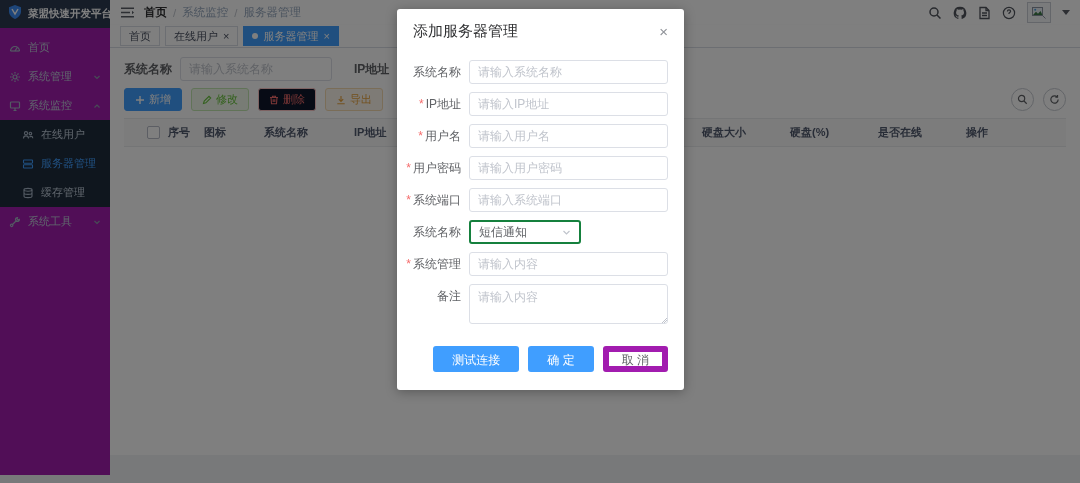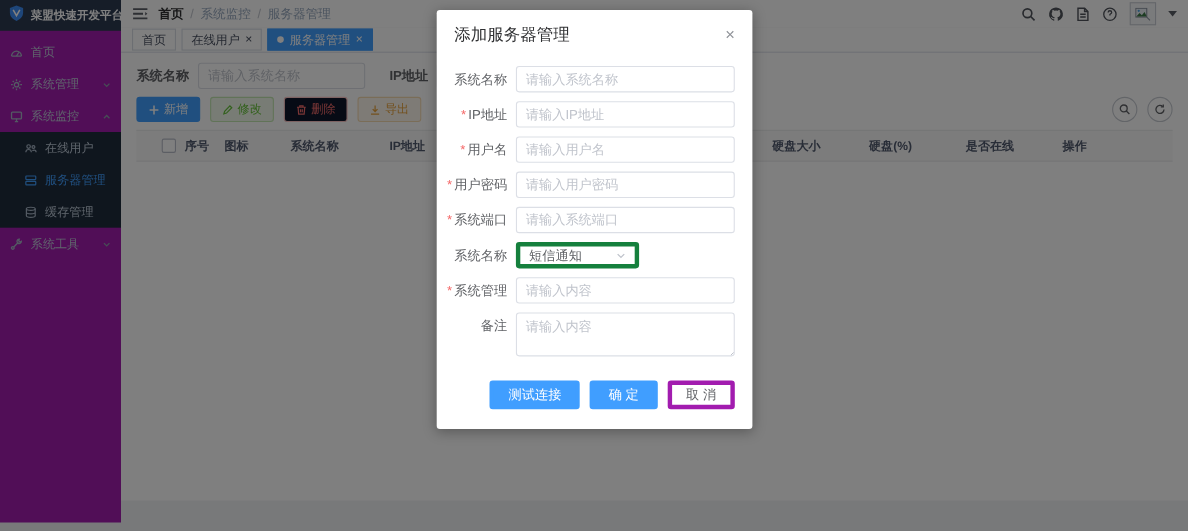--- a/index.html
+++ b/index.html
@@ -61,26 +61,26 @@
   .overlay{position:absolute;inset:0;background:rgba(0,0,0,.5);z-index:10}
   .modal{position:absolute;left:397px;top:9px;width:287px;background:#fff;border-radius:3px;z-index:20;box-shadow:0 2px 12px rgba(0,0,0,.3);font-size:12px}
   .modal-header{padding:13px 16px 6px;display:flex;align-items:center}
   .modal-title{font-size:15px;color:#303133}
   .modal-close{margin-left:auto;color:#909399;font-size:15px;line-height:1;cursor:pointer}
   .modal-body{padding:13px 16px 0 6px}
   .form-row{display:flex;align-items:flex-start;margin-bottom:8px}
   .form-label{width:66px;flex:none;text-align:right;padding-right:8px;color:#606266;line-height:24px;font-size:12px;white-space:nowrap}
   .required::before{content:"*";color:#f56c6c;margin-right:2px}
   .form-input{flex:1;min-width:0;height:24px;border:1px solid #dcdfe6;border-radius:3px;padding:0 8px;font-size:12px;color:#606266;outline:none}
-  .form-select{width:112px;height:24px;border:4px solid #15803d;border-radius:3px;padding:0 8px;display:flex;align-items:center;color:#606266;cursor:pointer;background:#fff}
+  .form-select{width:112px;height:24px;border:2px solid #15803d;border-radius:3px;padding:0 8px;display:flex;align-items:center;color:#606266;cursor:pointer;background:#fff}
   .select-chev{margin-left:auto;display:flex;color:#c0c4cc}
   .form-textarea{flex:1;min-width:0;height:40px;border:1px solid #dcdfe6;border-radius:3px;padding:4px 8px;font-size:12px;color:#606266;resize:none;outline:none;position:relative;font-family:inherit;
     background:linear-gradient(135deg,transparent 0 70%,#c0c4cc 70% 74%,transparent 74% 82%,#c0c4cc 82% 86%,transparent 86%) no-repeat right bottom/9px 9px}
   .modal-footer{padding:14px 16px 18px;display:flex;justify-content:flex-end;gap:9px}
-  .mbtn{height:26px;padding:0 13px;border-radius:3px;font-size:12px;border:4px solid #a21caf;background:#fff;color:#606266;cursor:pointer;white-space:nowrap}
+  .mbtn{height:26px;padding:0 13px;border-radius:3px;font-size:12px;border:6px solid #a21caf;background:#fff;color:#606266;cursor:pointer;white-space:nowrap}
   .mbtn.primary{background:#409EFF;border-color:#409EFF;color:#fff}
 </style>
 </head>
 <body>
 
 <div class="app">
 
   <aside class="sidebar">
     <div class="logo">
       <span>

